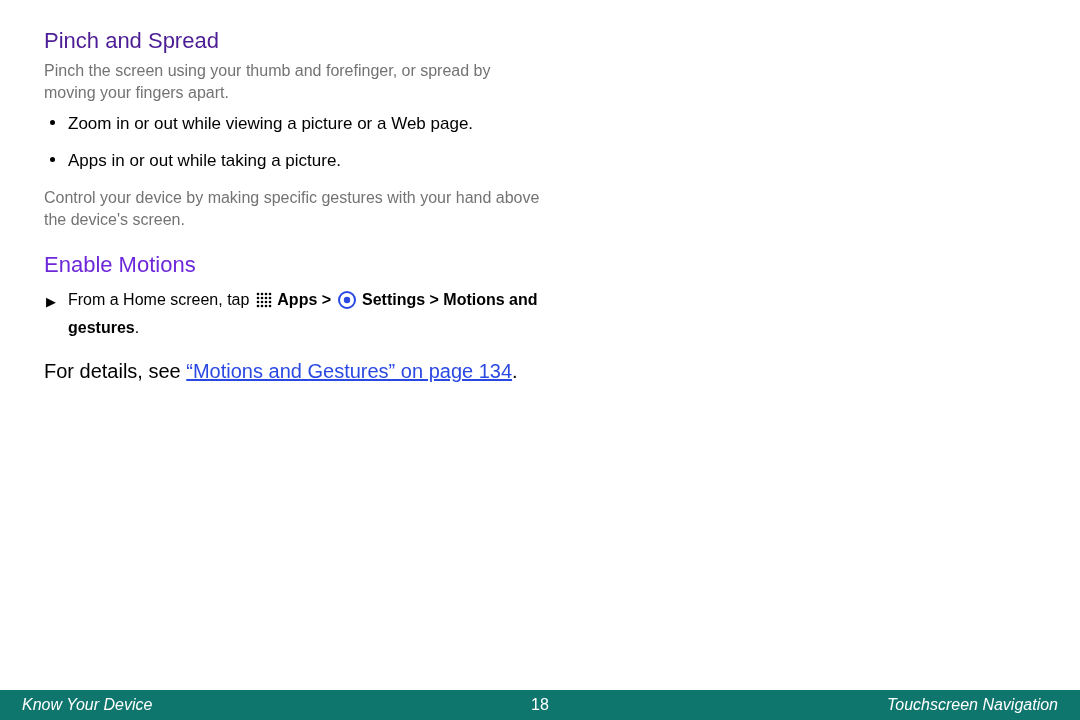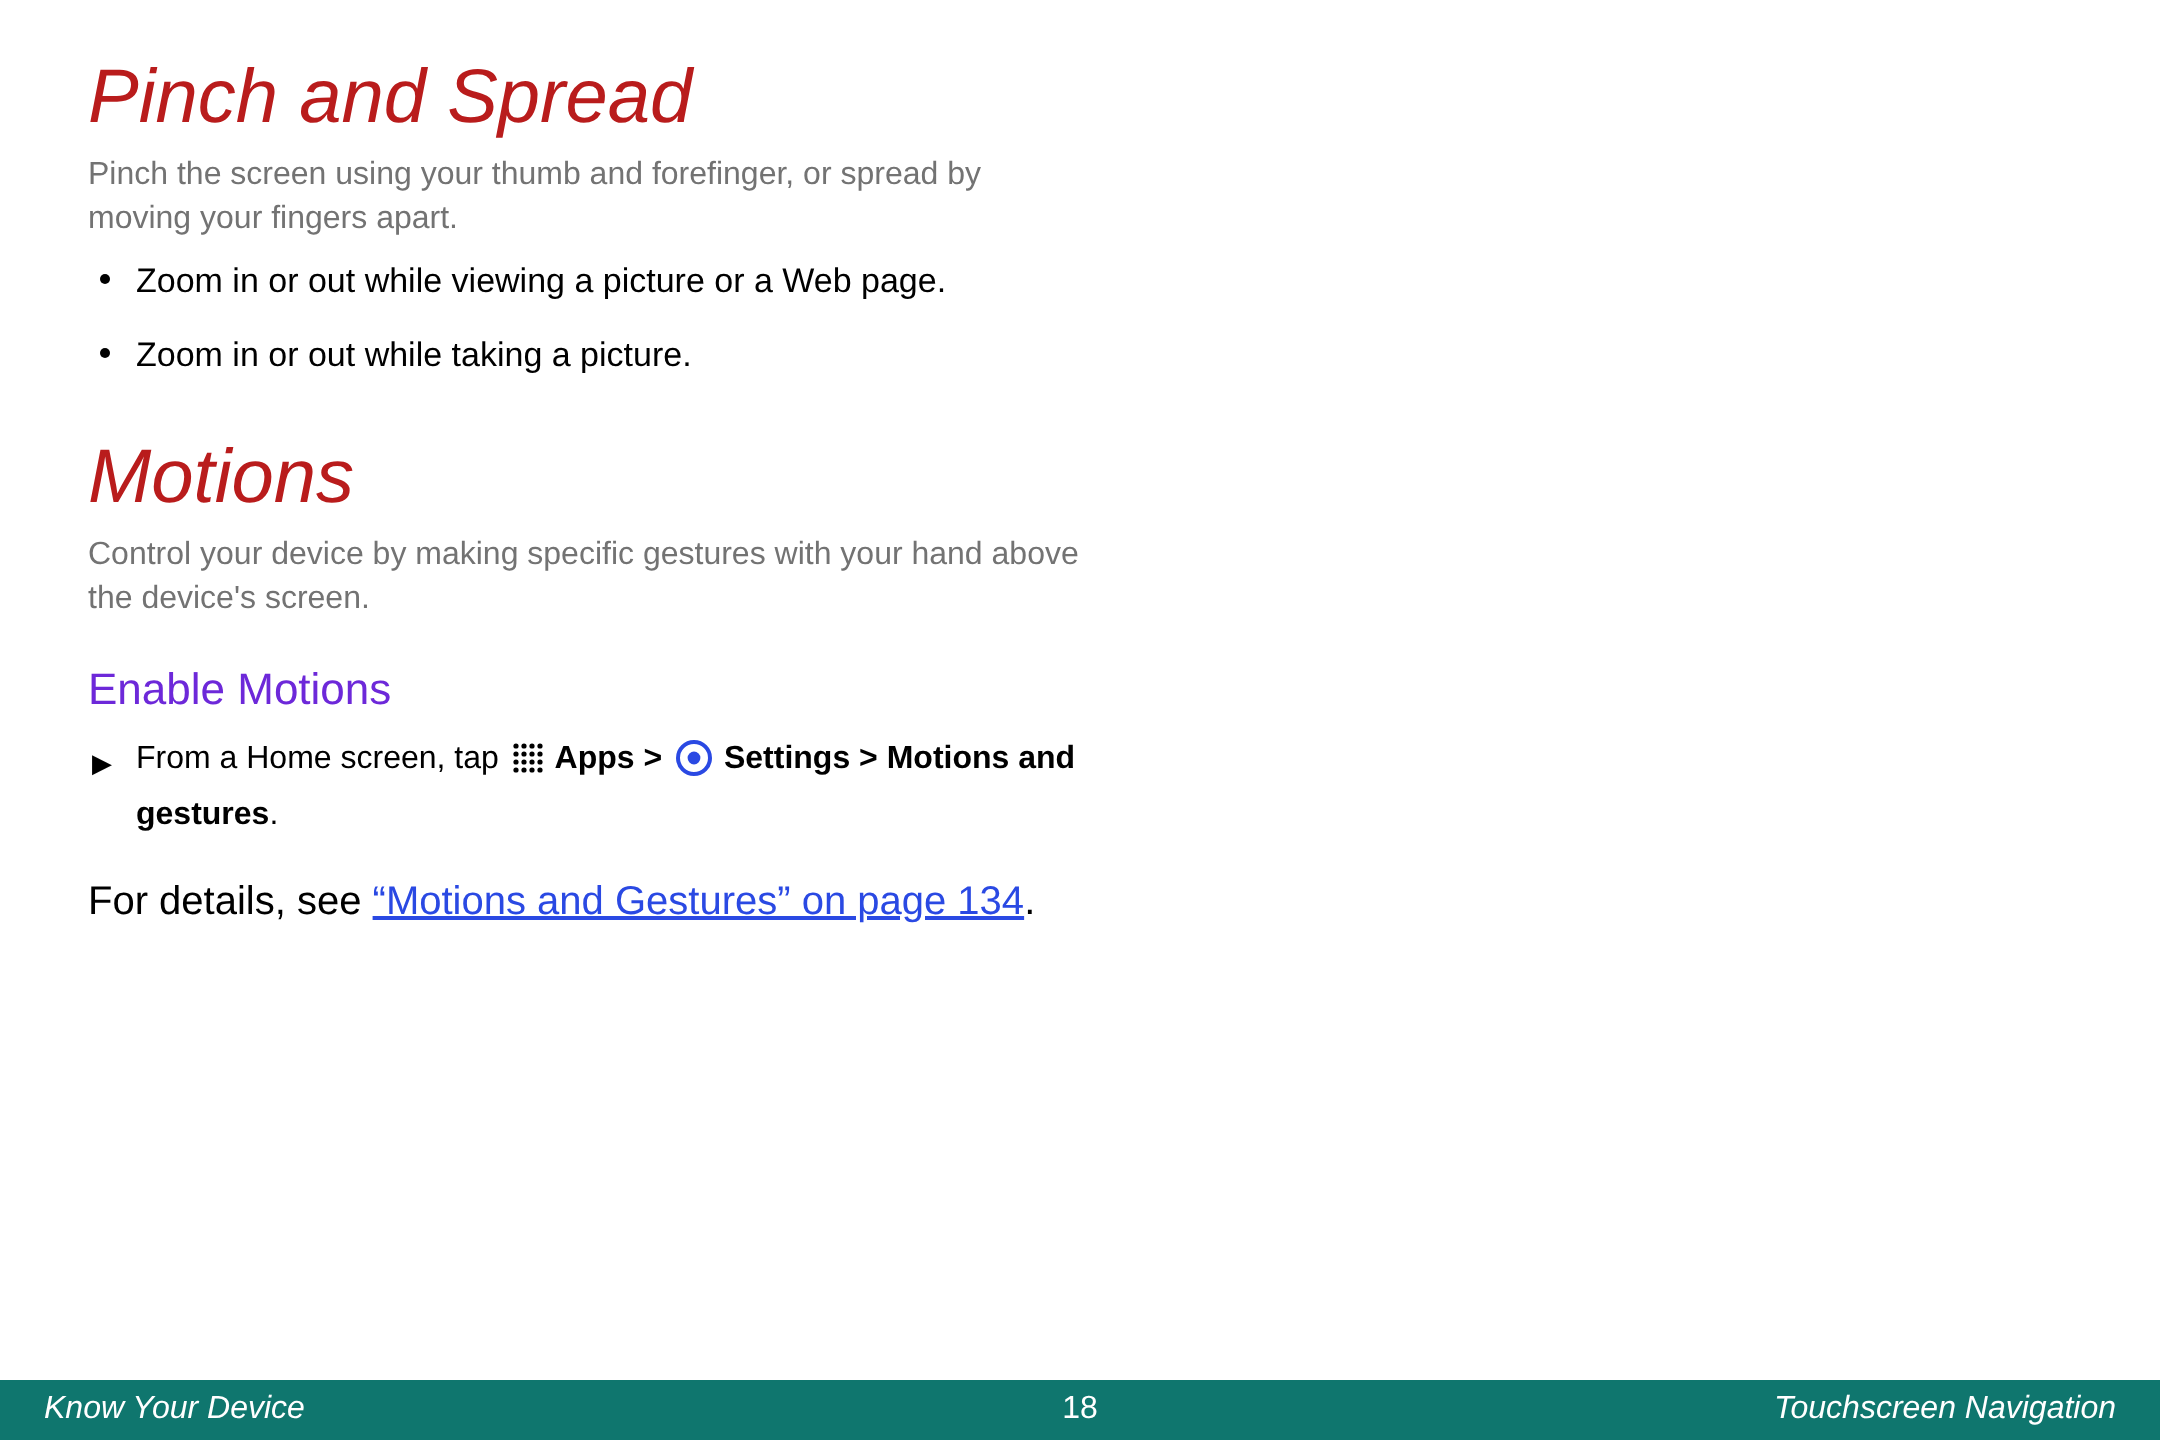--- a/index.html
+++ b/index.html
@@ -13,26 +13,25 @@
     overflow: hidden;
   }
   .page {
     position: relative;
     box-sizing: border-box;
     width: 1080px;
     height: 720px;
     padding: 28px 40px 0 44px;
   }
   h1.section-title {
-    color: #b91c1c;
-    font-size: 38px;
+    color: #4c1d95;
+    font-size: 22px;
     font-weight: 400;
     margin: 0 0 6px 0;
     letter-spacing: 0px;
-    font-style: italic;
   }
   h1.section-title.mt {
     margin-top: 28px;
   }
   h2.subsection-title {
     color: #6d28d9;
     font-size: 22px;
     font-weight: 400;
     margin: 22px 0 10px 0;
   }
@@ -120,24 +119,23 @@
 </style>
 </head>
 <body>
 
 <div class="page">
 
   <h1 class="section-title">Pinch and Spread</h1>
   <p class="body">Pinch the screen using your thumb and forefinger, or spread by moving your fingers apart.</p>
   <ul class="bullets">
     <li>Zoom in or out while viewing a picture or a Web page.</li>
-    <li>Zoom in or out while taking a picture.</li>
+    <li>Apps in or out while taking a picture.</li>
   </ul>
 
-  <h1 class="section-title mt">Motions</h1>
   <p class="body">Control your device by making specific gestures with your hand above the device's screen.</p>
 
   <h2 class="subsection-title">Enable Motions</h2>
 
   <div class="step-line">
     <span class="step-arrow">▶</span>
     <span>From a Home screen, tap </span>
     <span class="icon-apps">
       <svg width="16" height="16" viewBox="0 0 16 16">
         <g fill="#000">

